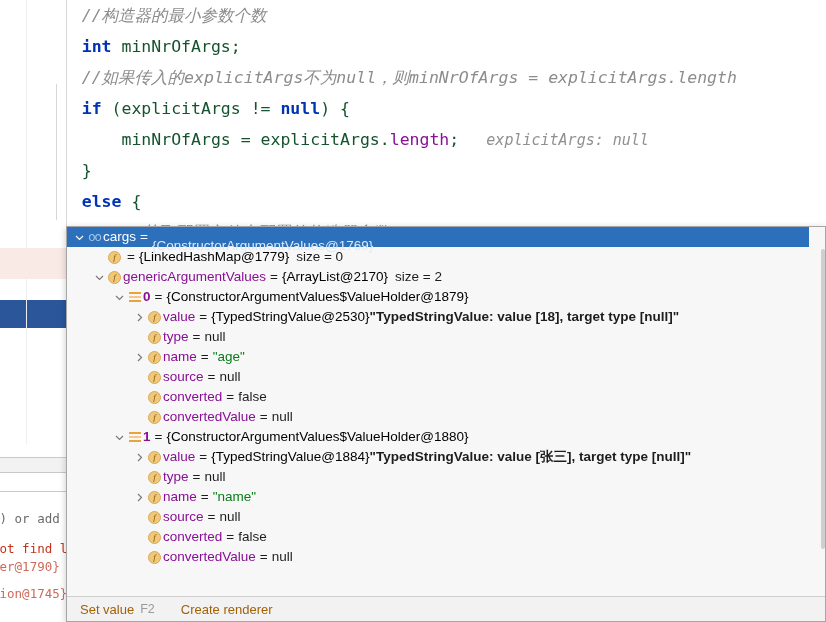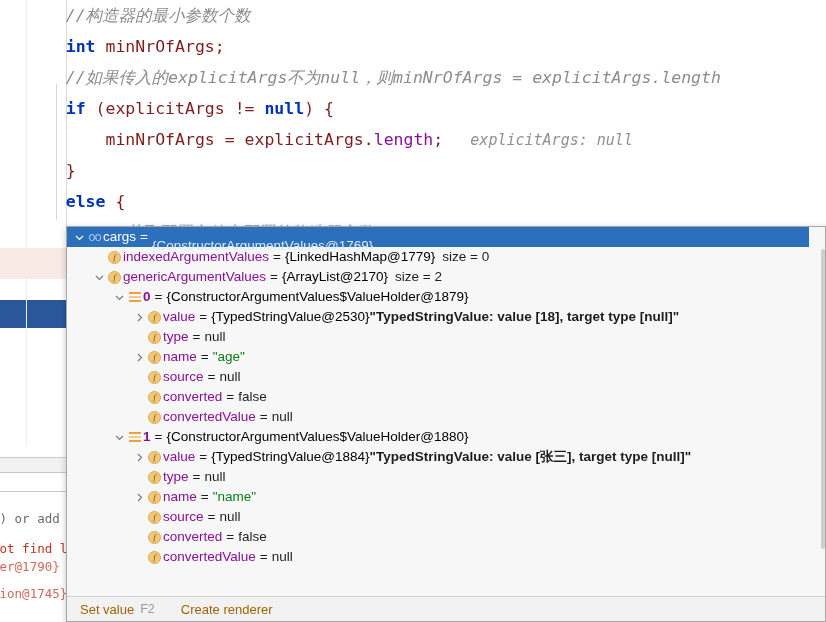--- a/index.html
+++ b/index.html
@@ -14,24 +14,24 @@
   .editor{position:absolute;left:0;top:0;width:826px;height:622px;background:#ffffff;}
   .gutter-line{position:absolute;left:66px;top:0;width:1px;height:444px;background:#d8d8d8;}
   .gutter-line2{position:absolute;left:26px;top:0;width:1px;height:444px;background:#efefef;}
   .indent-guide{position:absolute;left:56px;top:84px;width:1px;height:136px;background:#d6d6d6;}
 
   .code{
     position:absolute;left:0;top:0;width:826px;
     font-family:"DejaVu Sans Mono","Liberation Mono",monospace;
     font-size:16.5px;line-height:31px;white-space:pre;
   }
-  .cl{height:31px;position:relative;padding-left:26px;}
+  .cl{height:31px;position:relative;padding-left:42px;}
   .cmt{color:#8c8c8c;font-style:italic;}
   .kw{color:#0033b3;font-weight:bold;}
-  .plain{color:#7f1d1d;}
+  .plain{color:#14532d;}
   .fld{color:#871094;}
   .hint{color:#909090;font-style:italic;font-size:15px;}
   .hl-line{background:#faeae6;}
   .occ{background:#d6e6f5;}
   .squig{
     border-bottom:2px dotted #b9c9e0;
   }
 
   
   .lower{position:absolute;left:0;top:444px;width:66px;height:178px;background:#ffffff;overflow:hidden;}
@@ -149,21 +149,20 @@
           </span>
           <span class="nm-obj">cargs</span>
           <span class="eq">=</span>
           <span class="ref">{ConstructorArgumentValues@1769}</span>
         </div>
         <div class="row" style="padding-left: 26px;">
           <span class="chev" style="color: rgb(122, 122, 122);"></span>
           <span class="icon">
             <span class="ic-f">f</span>
           </span>
-          <span class="nm-field">indexedArgumentValues</span>
           <span class="eq">=</span>
           <span class="ref">{LinkedHashMap@1779}</span>
           <span class="sz">size = 0</span>
         </div>
         <div class="row" style="padding-left: 26px;">
           <span class="chev" style="color: rgb(122, 122, 122);">
             <svg width="9" height="9" viewBox="0 0 9 9">
               <path d="M1 3 L4.5 6.5 L8 3" fill="none" stroke="currentColor" stroke-width="1.2"></path>
             </svg>
           </span>

